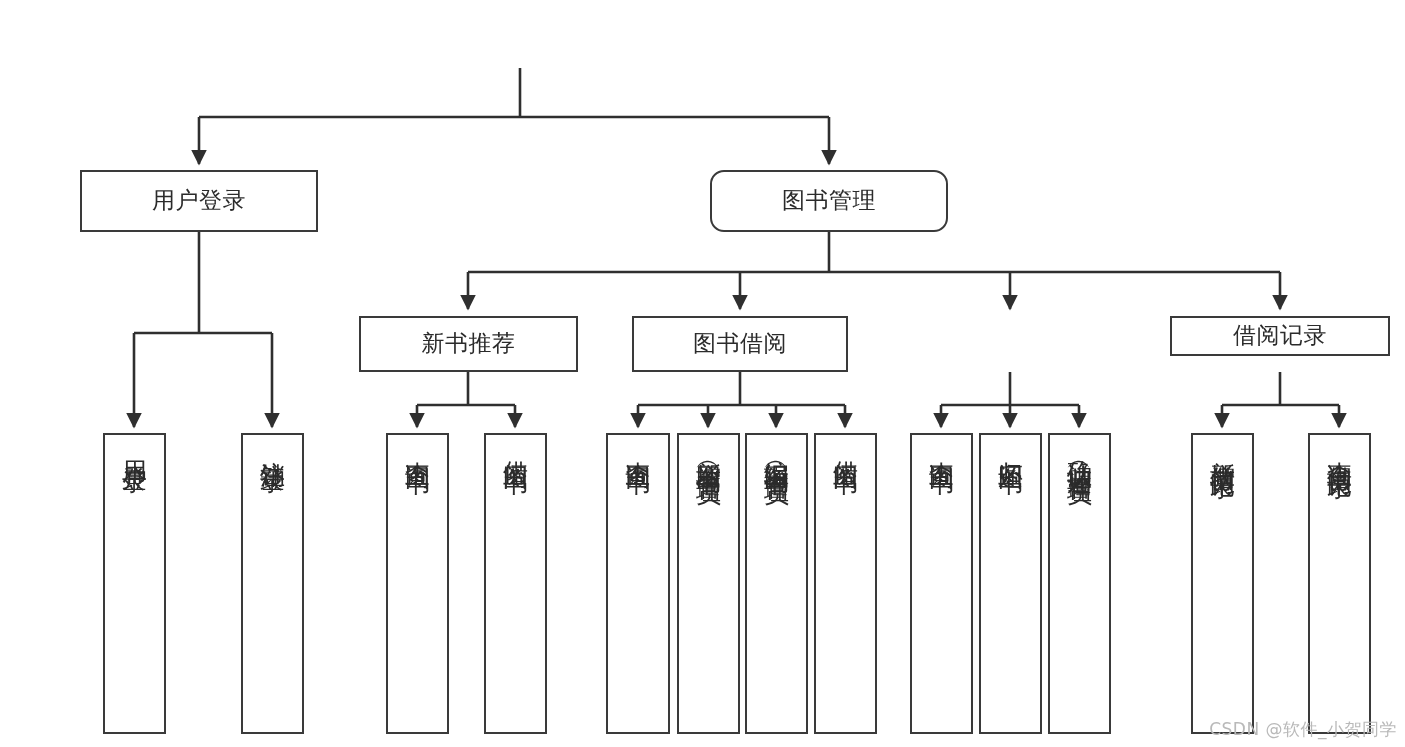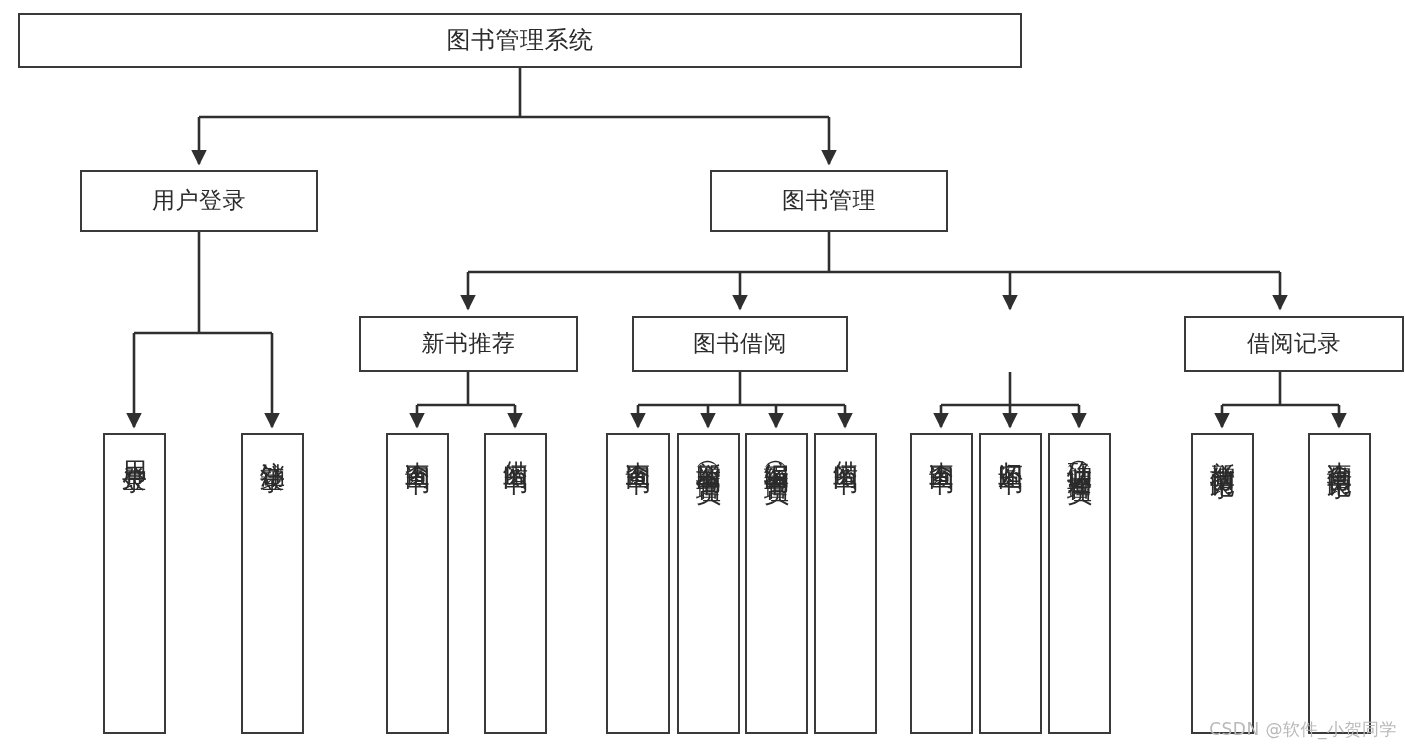--- a/index.html
+++ b/index.html
@@ -124,38 +124,35 @@
       <path d="M 1010 405 L 1010 427" marker-end="url(#arrow)"></path>
       <path d="M 1079 405 L 1079 427" marker-end="url(#arrow)"></path>
 
       <path d="M 1280 372 L 1280 405"></path>
       <path d="M 1222 405 L 1339 405"></path>
       <path d="M 1222 405 L 1222 427" marker-end="url(#arrow)"></path>
       <path d="M 1339 405 L 1339 427" marker-end="url(#arrow)"></path>
     </g>
   </svg>
 
-  <div class="node horiz" id="node-root" style="left:18px; top:13px; width:1004px; height:55px;">
-    <span class="node-label">图书管理系统</span>
-  </div>
 
   <div class="node horiz" style="left:80px; top:170px; width:238px; height:62px;">
     <span class="node-label">用户登录</span>
   </div>
-  <div class="node horiz" style="left:710px; top:170px; width:238px; height:62px;">
+  <div class="node horiz" style="left:710px; top:170px; width:238px; height:62px;border-radius:14px;">
     <span class="node-label">图书管理</span>
   </div>
 
   <div class="node horiz" style="left:632px; top:316px; width:216px; height:56px;">
     <span class="node-label">图书借阅</span>
   </div>
   <div class="node horiz" style="left:359px; top:316px; width:219px; height:56px;">
     <span class="node-label">新书推荐</span>
   </div>
-  <div class="node horiz" style="left:1170px; top:316px; width:220px; height:56px;margin-left:14px;">
+  <div class="node horiz" style="left:1170px; top:316px; width:220px; height:40px;">
     <span class="node-label">借阅记录</span>
   </div>
 
   <div class="node vert" style="left:103px; top:433px; width:63px; height:301px;">
     <span class="node-label">用户登录</span>
   </div>
   <div class="node vert" style="left:241px; top:433px; width:63px; height:301px;">
     <span class="node-label">注销登录</span>
   </div>
 

